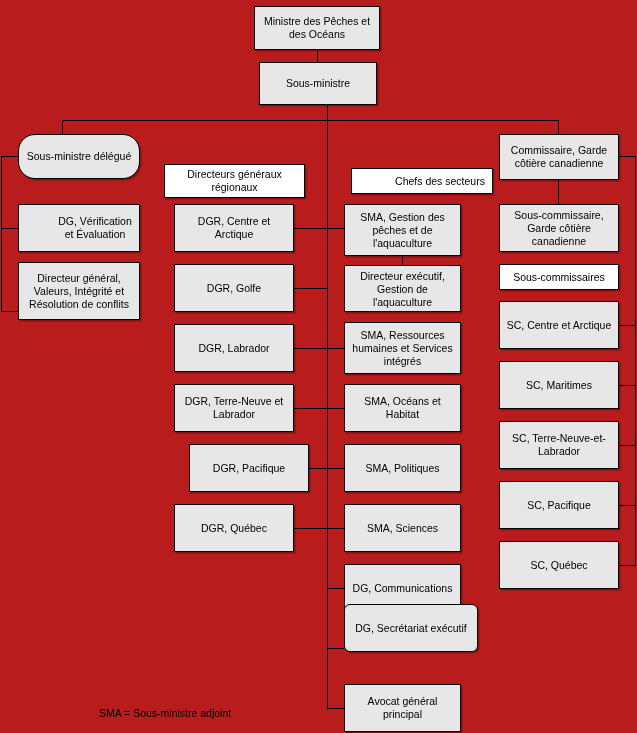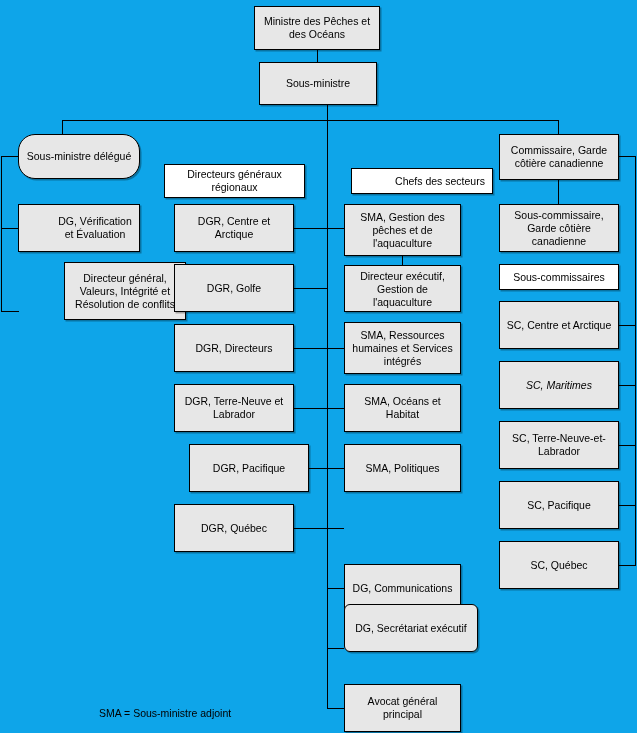--- a/index.html
+++ b/index.html
@@ -4,21 +4,21 @@
 <style>
   html, body {
     margin: 0;
     padding: 0;
     background: #ffffff;
   }
   #chart {
     position: relative;
     width: 637px;
     height: 733px;
-    background: #0ea5e9;
+    background: #b91c1c;
     font-family: "Liberation Sans", sans-serif;
     overflow: hidden;
   }
   .box {
     position: absolute;
     box-sizing: border-box;
     border: 1px solid #000000;
     background: #e7e7e7;
     box-shadow: 1.5px 1.5px 0 rgba(0,0,0,0.30);
     display: flex;
@@ -107,35 +107,35 @@
   <div class="box" style="left:259px; top:62px; width:118px; height:43px;">
     <span>Sous-ministre</span>
   </div>
 
   <div class="box" style="left:18px; top:134px; width:122px; height:45px;border-radius:17px;">
     <span>Sous-ministre délégué</span>
   </div>
   <div class="box" style="left:18px; top:204px; width:122px; height:48px;padding-left:36px;">
     <span>DG, Vérification et Évaluation</span>
   </div>
-  <div class="box" style="left:18px; top:262px; width:122px; height:58px;margin-left:46px;">
+  <div class="box" style="left:18px; top:262px; width:122px; height:58px;">
     <span>Directeur général, Valeurs, Intégrité et Résolution de conflits</span>
   </div>
 
   <div class="box white" style="left:164px; top:164px; width:141px; height:34px;">
     <span>Directeurs généraux régionaux</span>
   </div>
   <div class="box" style="left:174px; top:204px; width:120px; height:48px;">
     <span>DGR, Centre et Arctique</span>
   </div>
   <div class="box" style="left:174px; top:264px; width:120px; height:48px;">
     <span>DGR, Golfe</span>
   </div>
   <div class="box" style="left:174px; top:324px; width:120px; height:48px;">
-    <span>DGR, Directeurs</span>
+    <span>DGR, Labrador</span>
   </div>
   <div class="box" style="left:174px; top:384px; width:120px; height:48px;">
     <span>DGR, Terre-Neuve et Labrador</span>
   </div>
   <div class="box" style="left:189px; top:444px; width:120px; height:48px;">
     <span>DGR, Pacifique</span>
   </div>
   <div class="box" style="left:174px; top:504px; width:120px; height:48px;">
     <span>DGR, Québec</span>
   </div>
@@ -151,20 +151,23 @@
   </div>
   <div class="box" style="left:344px; top:322px; width:117px; height:52px;">
     <span>SMA, Ressources humaines et Services intégrés</span>
   </div>
   <div class="box" style="left:344px; top:384px; width:117px; height:48px;">
     <span>SMA, Océans et Habitat</span>
   </div>
   <div class="box" style="left:344px; top:444px; width:117px; height:48px;">
     <span>SMA, Politiques</span>
   </div>
+  <div class="box" style="left:344px; top:504px; width:117px; height:48px;">
+    <span>SMA, Sciences</span>
+  </div>
   <div class="box" style="left:344px; top:564px; width:117px; height:48px;">
     <span>DG, Communications</span>
   </div>
   <div class="box" style="left:344px; top:604px; width:134px; height:48px;border-radius:6px;">
     <span>DG, Secrétariat exécutif</span>
   </div>
   <div class="box" style="left:344px; top:684px; width:117px; height:48px;">
     <span>Avocat général principal</span>
   </div>
 
@@ -173,21 +176,21 @@
   </div>
   <div class="box" style="left:499px; top:204px; width:120px; height:48px;">
     <span>Sous-commissaire, Garde côtière canadienne</span>
   </div>
   <div class="box white" style="left:499px; top:264px; width:120px; height:26px;">
     <span>Sous-commissaires</span>
   </div>
   <div class="box" style="left:499px; top:301px; width:120px; height:48px;">
     <span>SC, Centre et Arctique</span>
   </div>
-  <div class="box" style="left:499px; top:361px; width:120px; height:48px;font-style:italic;">
+  <div class="box" style="left:499px; top:361px; width:120px; height:48px;">
     <span>SC, Maritimes</span>
   </div>
   <div class="box" style="left:499px; top:421px; width:120px; height:48px;">
     <span>SC, Terre-Neuve-et-Labrador</span>
   </div>
   <div class="box" style="left:499px; top:481px; width:120px; height:48px;">
     <span>SC, Pacifique</span>
   </div>
   <div class="box" style="left:499px; top:541px; width:120px; height:48px;">
     <span>SC, Québec</span>

